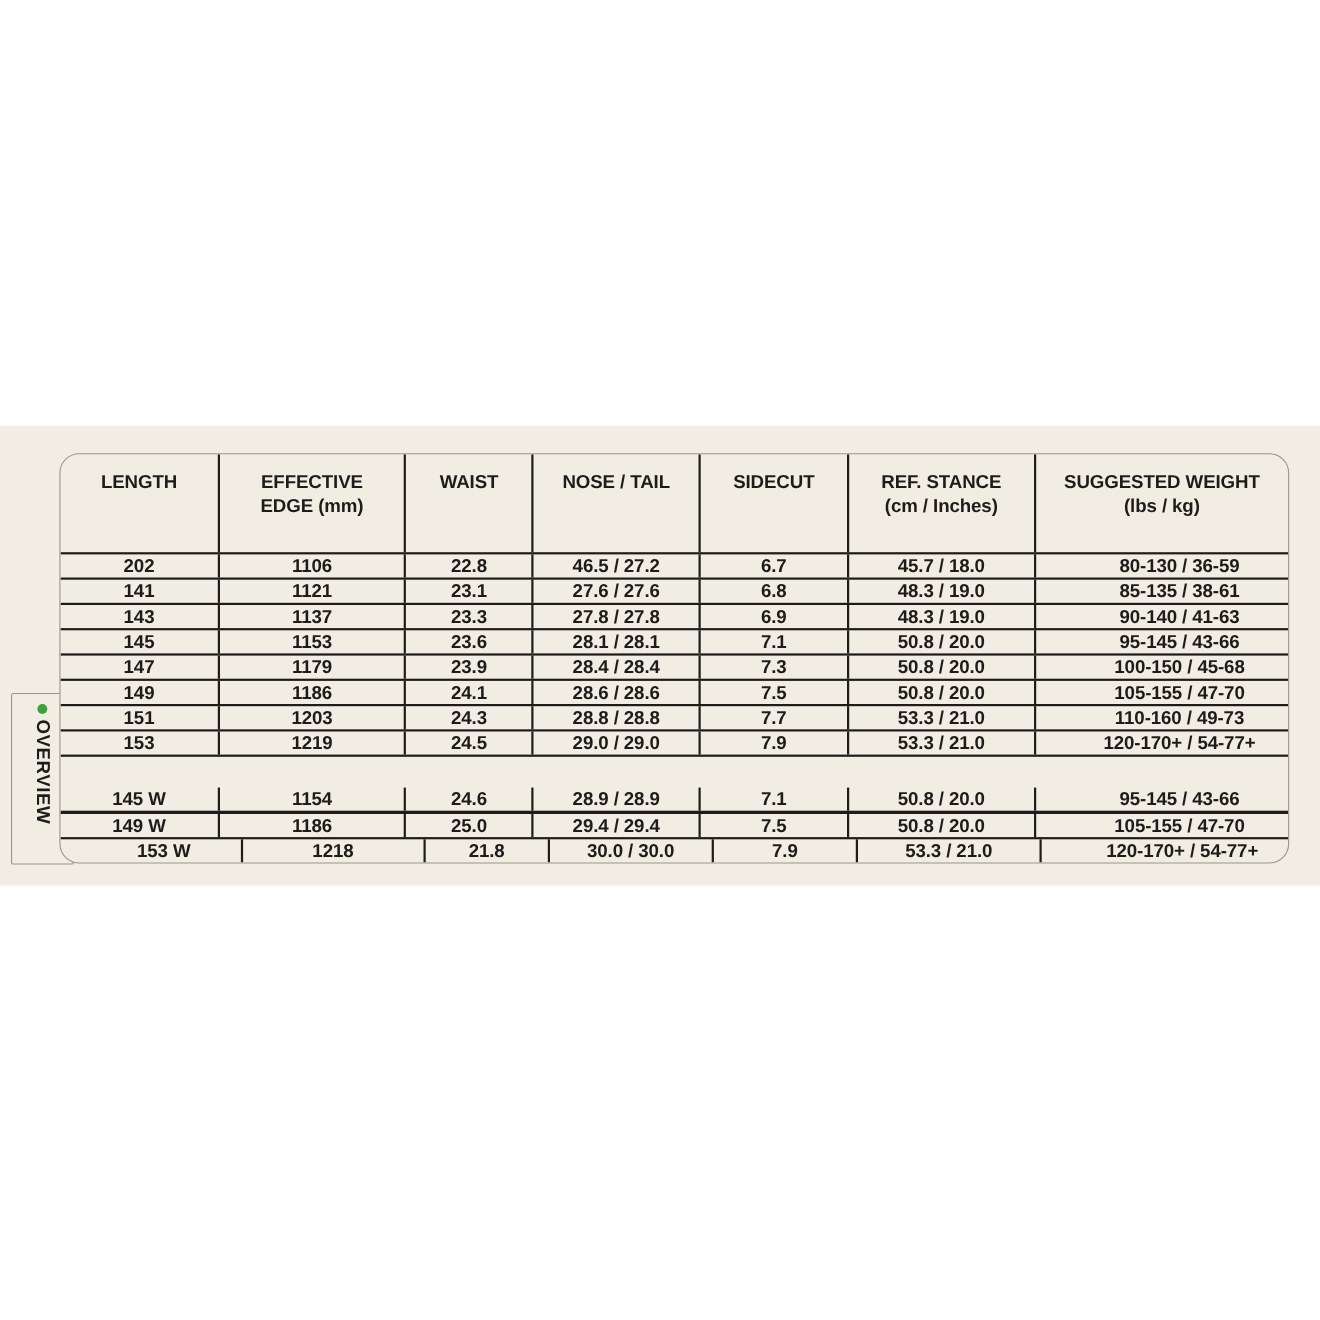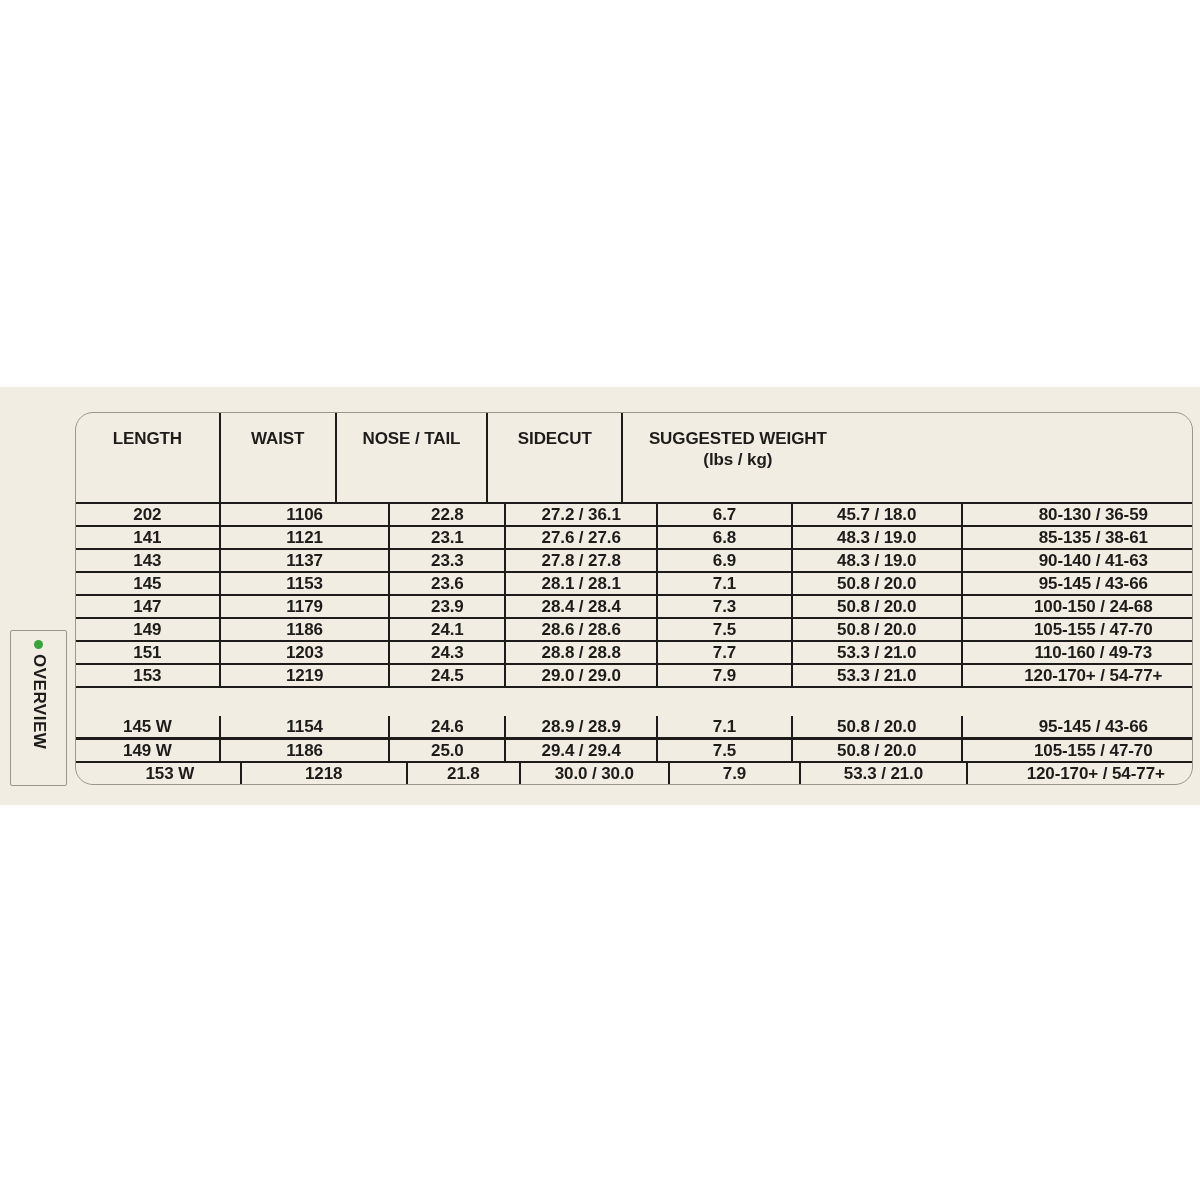--- a/index.html
+++ b/index.html
@@ -19,21 +19,21 @@
   }
   .band {
     position: absolute;
     left: 0; top: 387px;
     width: 1200px; height: 418px;
     background: var(--cream);
   }
   
   .spec-table {
     position: absolute;
-    left: 75px; top: 25px;
+    left: 54px; top: 25px;
     width: 1118px; height: 373px;
     border: 1px solid var(--edge);
     border-radius: 18px;
     overflow: hidden;
     background: var(--cream);
   }
   .header-row {
     display: flex;
     height: 91px;
     border-bottom: 2px solid var(--ink);
@@ -117,32 +117,36 @@
 <div class="band">
 
   <div class="overview-tab">
     <span class="green-dot"></span>
     <span class="overview-label">OVERVIEW</span>
   </div>
 
   <div class="spec-table">
     <div class="header-row">
       <div class="hcell c0">LENGTH</div>
+      <div class="hcell c1">EFFECTIVE
+EDGE (mm)</div>
       <div class="hcell c2">WAIST</div>
       <div class="hcell c3">NOSE / TAIL</div>
       <div class="hcell c4">SIDECUT</div>
+      <div class="hcell c5">REF. STANCE
+(cm / Inches)</div>
       <div class="hcell c6">SUGGESTED WEIGHT
 (lbs / kg)</div>
     </div>
     <div class="tbody">
         <div class="trow">
           <div class="tcell c0">202</div>
           <div class="tcell c1">1106</div>
           <div class="tcell c2">22.8</div>
-          <div class="tcell c3">27.2 / 36.1</div>
+          <div class="tcell c3">46.5 / 27.2</div>
           <div class="tcell c4">6.7</div>
           <div class="tcell c5">45.7 / 18.0</div>
           <div class="tcell c6">80-130 / 36-59</div>
         </div>
         <div class="trow">
           <div class="tcell c0">141</div>
           <div class="tcell c1">1121</div>
           <div class="tcell c2">23.1</div>
           <div class="tcell c3">27.6 / 27.6</div>
           <div class="tcell c4">6.8</div>
@@ -167,21 +171,21 @@
           <div class="tcell c5">50.8 / 20.0</div>
           <div class="tcell c6">95-145 / 43-66</div>
         </div>
         <div class="trow">
           <div class="tcell c0">147</div>
           <div class="tcell c1">1179</div>
           <div class="tcell c2">23.9</div>
           <div class="tcell c3">28.4 / 28.4</div>
           <div class="tcell c4">7.3</div>
           <div class="tcell c5">50.8 / 20.0</div>
-          <div class="tcell c6">100-150 / 24-68</div>
+          <div class="tcell c6">100-150 / 45-68</div>
         </div>
         <div class="trow">
           <div class="tcell c0">149</div>
           <div class="tcell c1">1186</div>
           <div class="tcell c2">24.1</div>
           <div class="tcell c3">28.6 / 28.6</div>
           <div class="tcell c4">7.5</div>
           <div class="tcell c5">50.8 / 20.0</div>
           <div class="tcell c6">105-155 / 47-70</div>
         </div>

